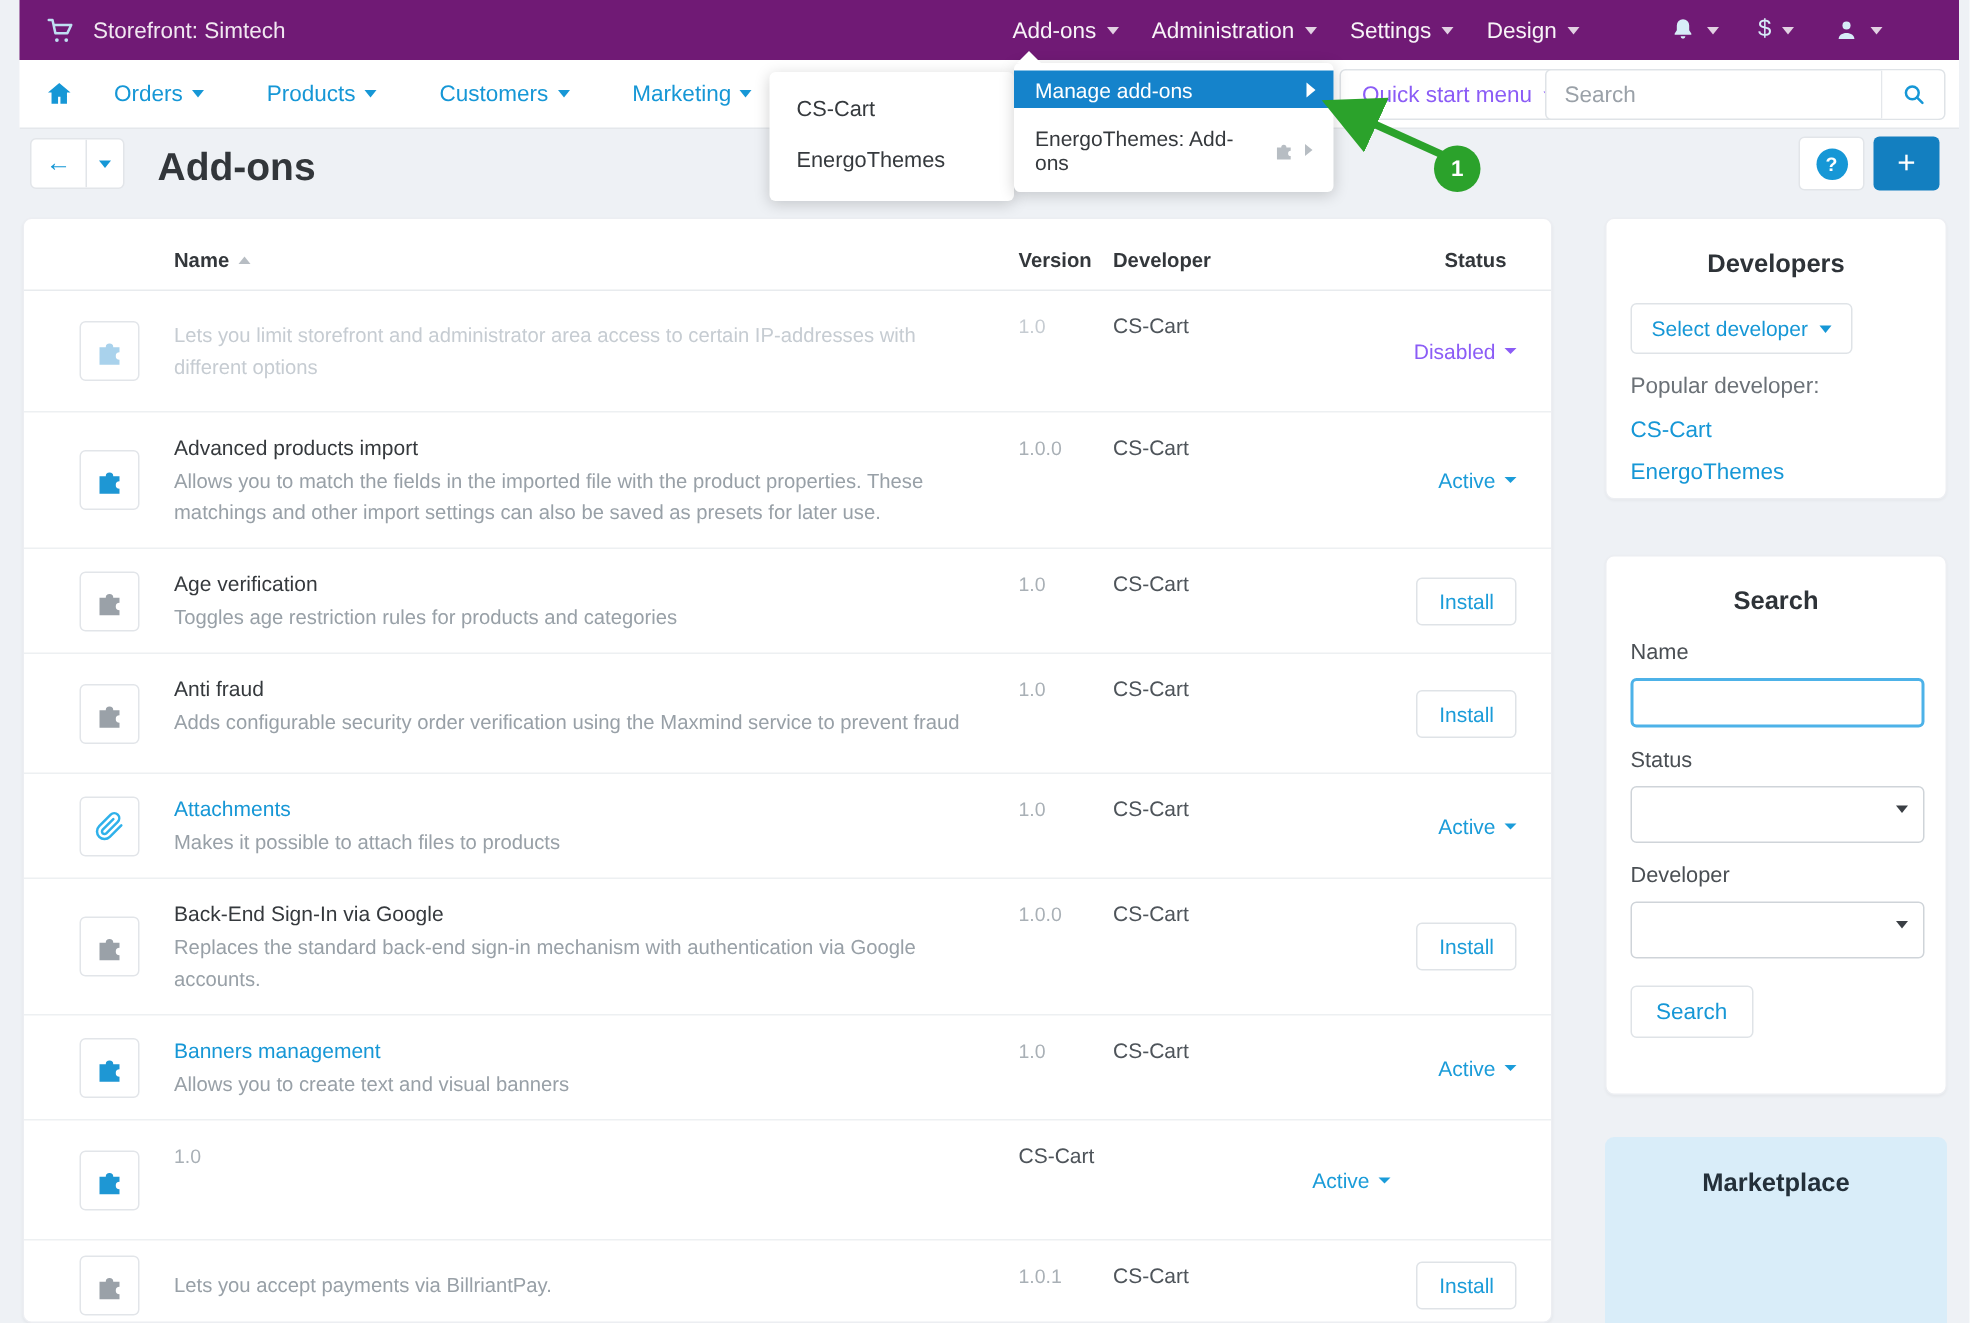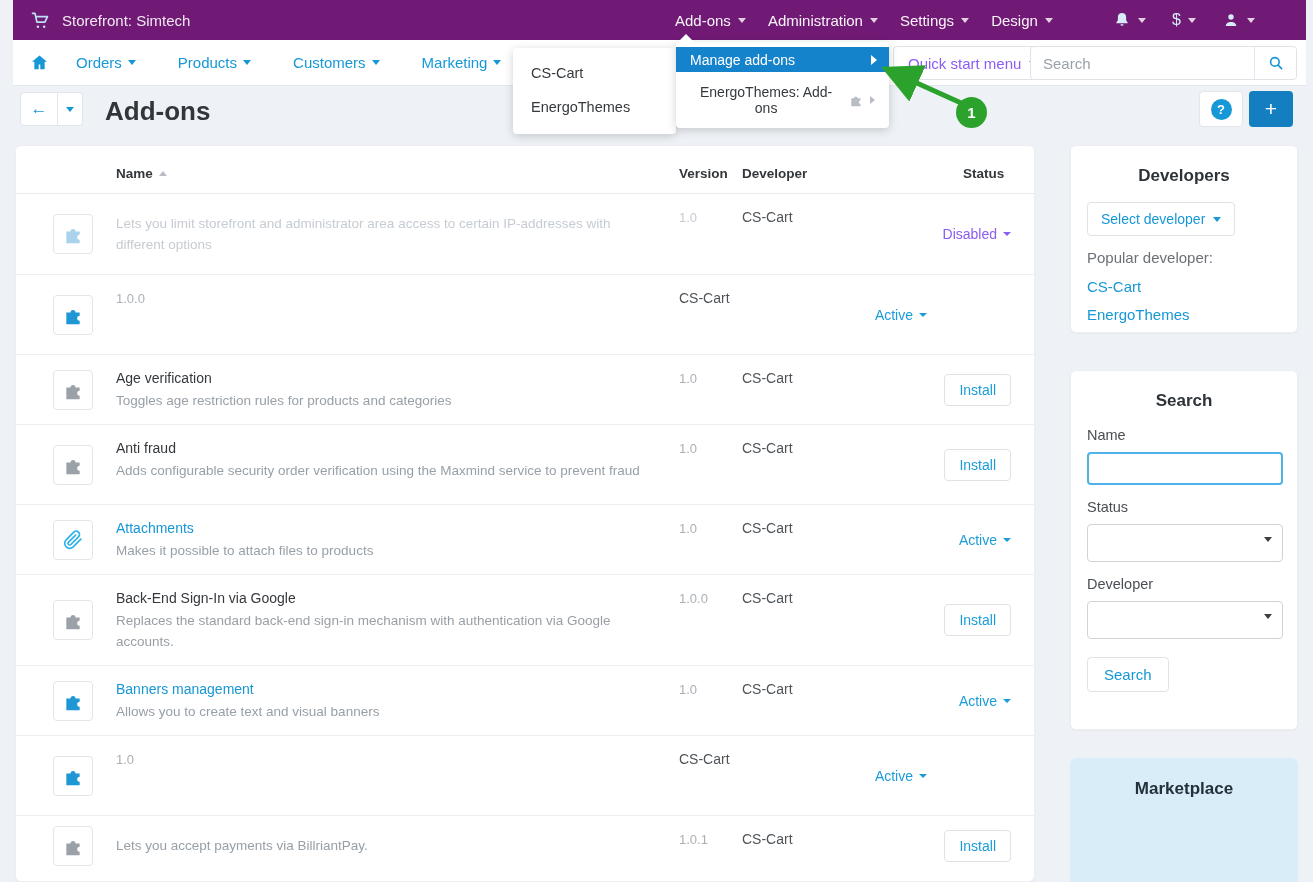--- a/index.html
+++ b/index.html
@@ -40,21 +40,21 @@
   
   .dd-notch { position:absolute; left:678px; top:34px; width:0; height:0; z-index:52;
               border-left:8px solid transparent; border-right:8px solid transparent; border-bottom:8px solid #fff; }
   .dd-panel { position:absolute; left:676px; top:42px; width:213px; background:#fff; border-radius:4px;
               box-shadow:0 2px 10px rgba(0,0,0,.18); z-index:51; padding:5px 0 10px; }
   .dd-item-active { height:25px; background:#1583cb; color:#fff; display:flex; align-items:center;
                     padding:0 12px 0 14px; font-size:14px; cursor:pointer; }
   .dd-arrow-r { margin-left:auto; width:0; height:0; border-top:5px solid transparent;
                 border-bottom:5px solid transparent; border-left:6px solid #fff; }
   .dd-item { display:flex; align-items:center; gap:7px; padding:12px 14px 2px; font-size:14px;
-             color:#35393d; cursor:pointer;text-align:center; }
+             color:#35393d; cursor:pointer; }
   .mini-caret-r { width:0; height:0; border-top:4px solid transparent; border-bottom:4px solid transparent;
                   border-left:5px solid #b7bdc3; }
   .submenu { position:absolute; left:513px; top:48px; width:163px; background:#fff; border-radius:4px;
              box-shadow:0 2px 10px rgba(0,0,0,.18); z-index:50; padding:8px 0 10px; }
   .submenu-item { padding:5px 18px; font-size:14.5px; color:#35393d; line-height:24px; cursor:pointer; }
 
   
   .annot-circle { position:absolute; left:956px; top:97px; width:31px; height:31px; border-radius:50%;
                   background:#2ba22b; color:#fff; font-size:15px; font-weight:bold; display:flex;
                   align-items:center; justify-content:center; z-index:60; }
@@ -315,20 +315,24 @@
   </div>
 
   <div class="trow h80">
     <div class="cell-icon">
         <div class="icon-box">
       <svg width="20" height="20" viewBox="0 0 24 24" fill="#1e97d4">
             <path d="M4 9 H9 A3 3 0 1 1 15 9 H20 V13 A3 3 0 1 0 20 19 V23 H4 Z"></path>
           </svg>
     </div>
       </div>
+    <div class="cell-name">
+      <div class="addon-name">Advanced products import</div>
+      <div class="addon-desc">Allows you to match the fields in the imported file with the product properties. These matchings and other import settings can also be saved as presets for later use.</div>
+    </div>
     <div class="cell-version">1.0.0</div>
     <div class="cell-dev">CS-Cart</div>
     <div class="cell-status">
         <span class="status-link">
           <span>Active</span>
           <span class="caret"></span>
         </span>
       </div>
   </div>
 

